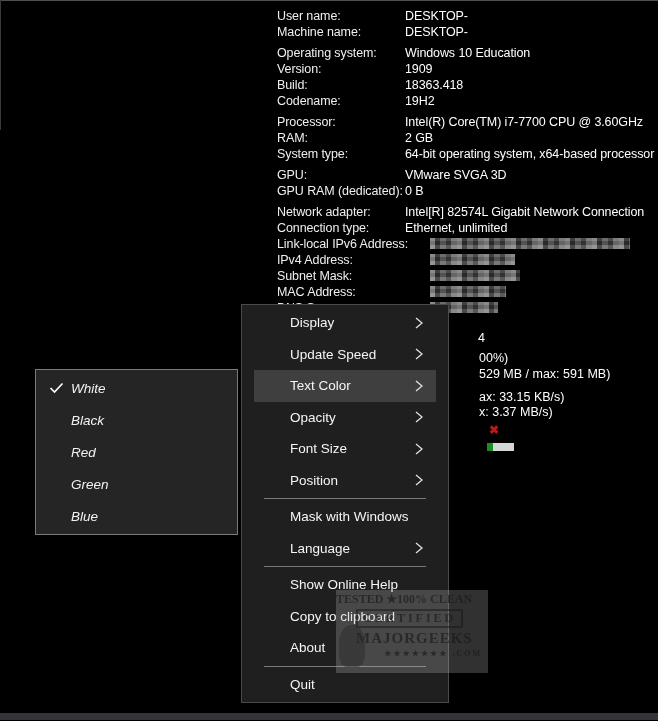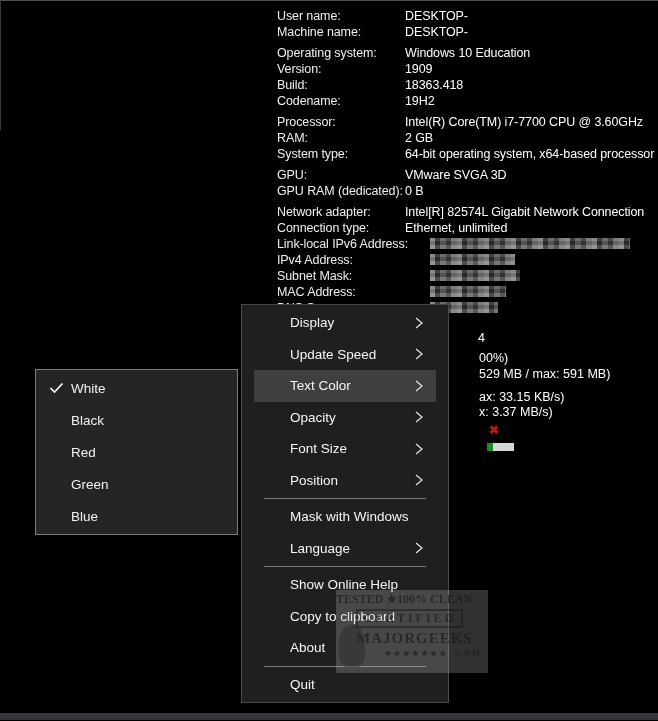--- a/index.html
+++ b/index.html
@@ -32,21 +32,21 @@
   .menu{position:absolute;left:241px;top:304px;width:208px;box-sizing:border-box;
         background:#1f1f1f;border:1px solid #4a4a4a;padding:2px 12px;z-index:5;}
   .menu-item{height:31.5px;display:flex;align-items:center;
              padding:0 13px 0 36px;color:#f5f5f5;font-size:13.5px;cursor:default;}
   .menu-item .mi-label{flex:1 1 auto;}
   .menu-item.hl{background:#3f3f3f;}
   .menu-sep{height:1px;background:#787878;margin:2px 10px;}
 
   
   .submenu{position:absolute;left:35px;top:369px;width:203px;box-sizing:border-box;
-           background:#252526;border:1px solid #7a7a7a;padding:2px 0;z-index:6;}
+           background:#252526;border:1px solid #7a7a7a;padding:2px 0;z-index:6;font-style:italic;}
   .sub-item{height:32px;display:flex;align-items:center;padding:0 10px 0 13px;
             color:#f2f2f2;font-size:13.5px;cursor:default;}
   .sub-check{width:15px;height:12px;margin-right:7px;flex:0 0 15px;}
 
   
   .watermark{position:absolute;left:336px;top:590px;width:152px;height:83px;z-index:10;
     background:rgba(190,190,190,.26);box-sizing:border-box;padding:2px 0 2px 0;
     display:flex;flex-direction:column;align-items:flex-start;
     color:rgba(22,22,22,.62);font-family:"Liberation Serif",serif;font-weight:bold;}
   .wm1{font-size:12px;white-space:nowrap;line-height:14px;}

